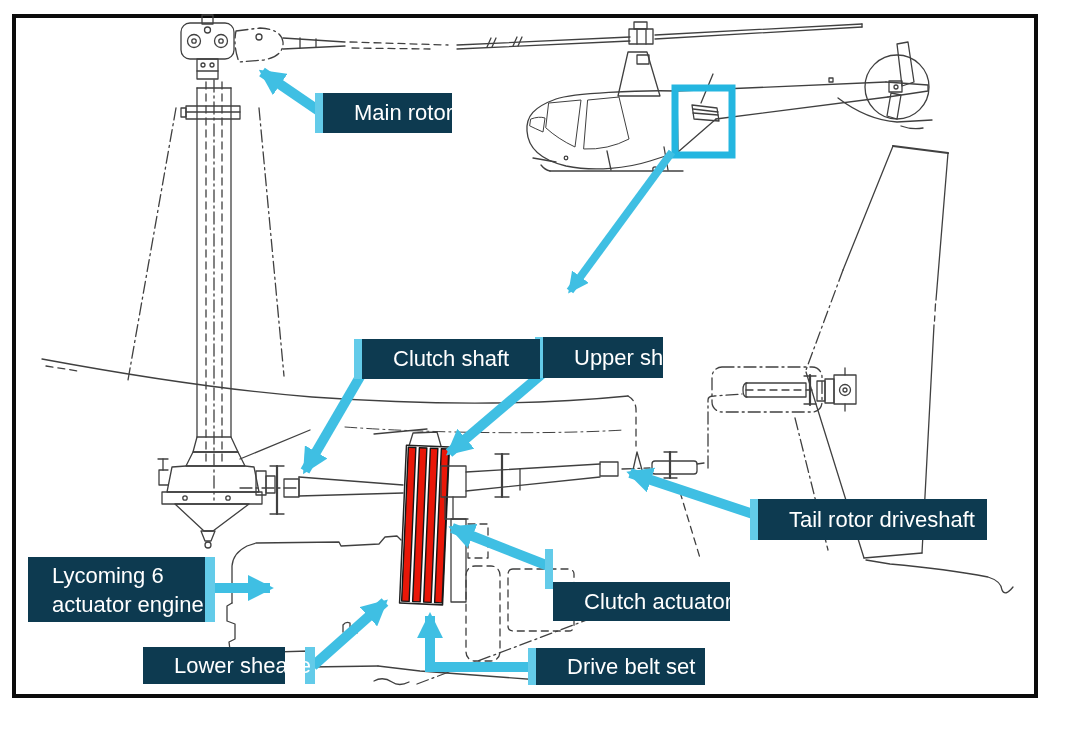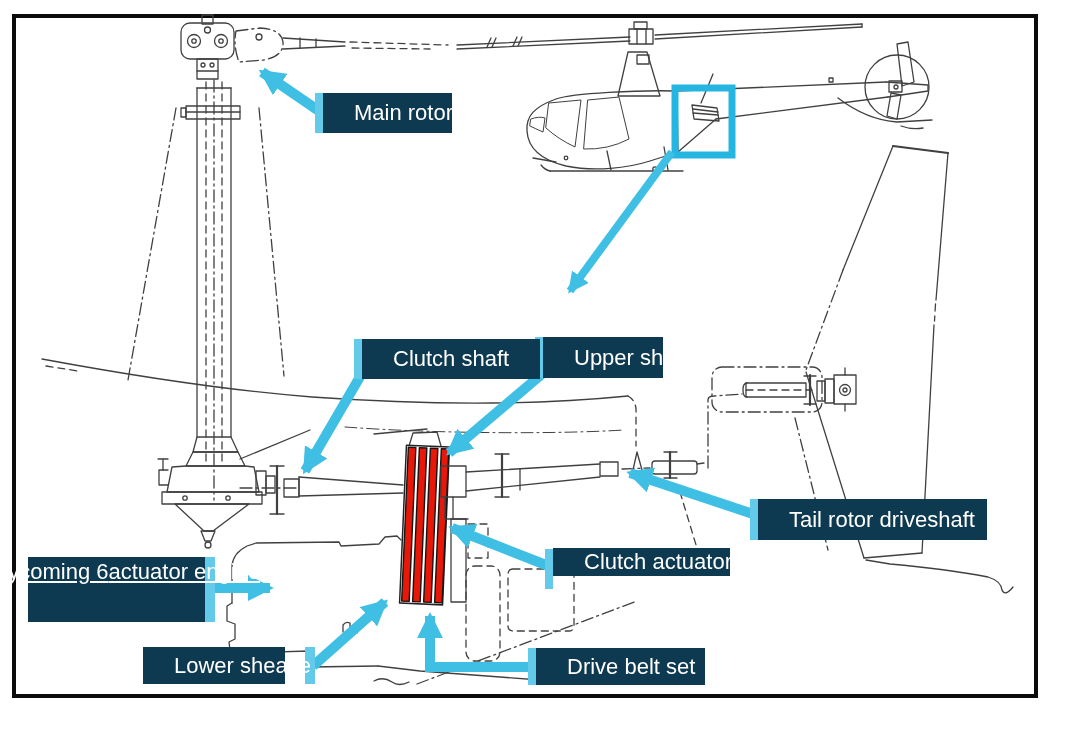--- a/index.html
+++ b/index.html
@@ -30,21 +30,21 @@
   .belt{fill:var(--belt-red) !important;stroke:#151515 !important;stroke-width:1.4 !important;}
   .beltbox{fill:#ffffff !important;stroke:#222222 !important;stroke-width:1.5 !important;}
   .arrow{stroke:var(--arrow);stroke-width:10;fill:none;stroke-linecap:butt;stroke-linejoin:miter;}
   .arrow.slim{stroke-width:8;}
   .hibox{stroke:var(--highlight-box);stroke-width:7;fill:none;}
   .callout{
     position:absolute;background:var(--label-bg);color:var(--label-text);
     display:flex;align-items:center;font-size:22px;padding-left:31px;
     box-sizing:border-box;z-index:3;white-space:nowrap;
   }
-  .callout.two-line{flex-direction:row;align-items:flex-start;justify-content:center;line-height:29px;padding-left:24px;text-decoration:underline;}
+  .callout.two-line{flex-direction:column;align-items:flex-start;justify-content:center;line-height:29px;padding-left:24px;}
   .strip{position:absolute;background:var(--accent-strip);width:8px;z-index:2;}
 </style>
 </head>
 <body>
 
 <div class="canvas">
   <div class="frame"></div>
 
   <svg class="art-layer" width="1090" height="749" viewBox="0 0 1090 749">
     <defs>
@@ -271,21 +271,21 @@
   <div class="callout" style="left:543px;top:337px;width:120px;height:41px">
     <span>Upper sheave</span>
   </div>
 
   <div class="strip" style="left:750px;top:499px;height:41px"></div>
   <div class="callout" style="left:758px;top:499px;width:229px;height:41px">
     <span>Tail rotor driveshaft</span>
   </div>
 
   <div class="strip" style="left:545px;top:549px;height:40px"></div>
-  <div class="callout" style="left:553px;top:548px;width:177px;height:28px">
+  <div class="callout" style="left:553px;top:582px;width:177px;height:39px">
     <span>Clutch actuator</span>
   </div>
 
   <div class="strip" style="left:205px;top:557px;height:65px;width:10px"></div>
   <div class="callout two-line" style="left:28px;top:557px;width:177px;height:65px">
     <span>Lycoming 6</span>
     <span>actuator engine</span>
   </div>
 
   <div class="strip" style="left:305px;top:647px;height:37px;width:10px"></div>

